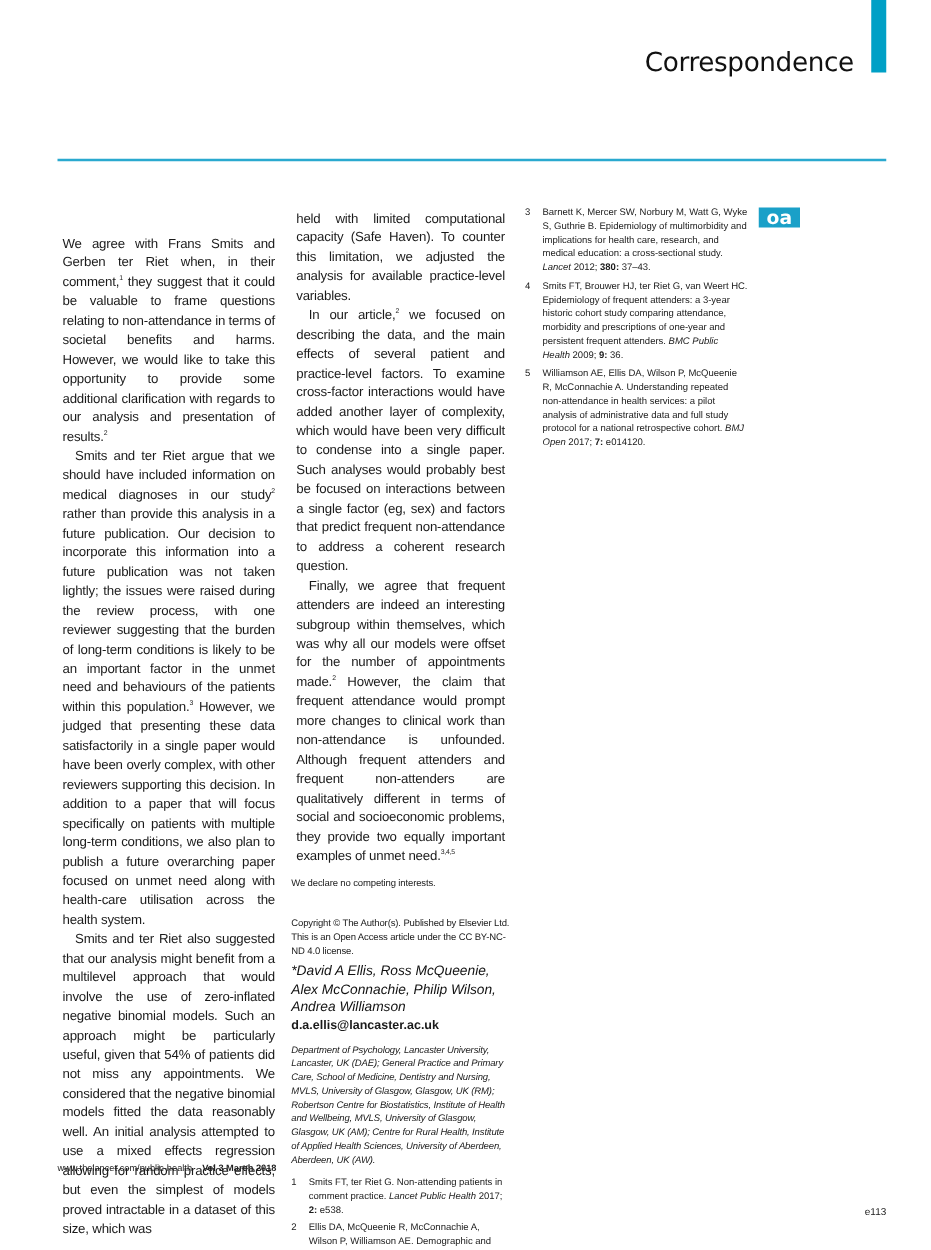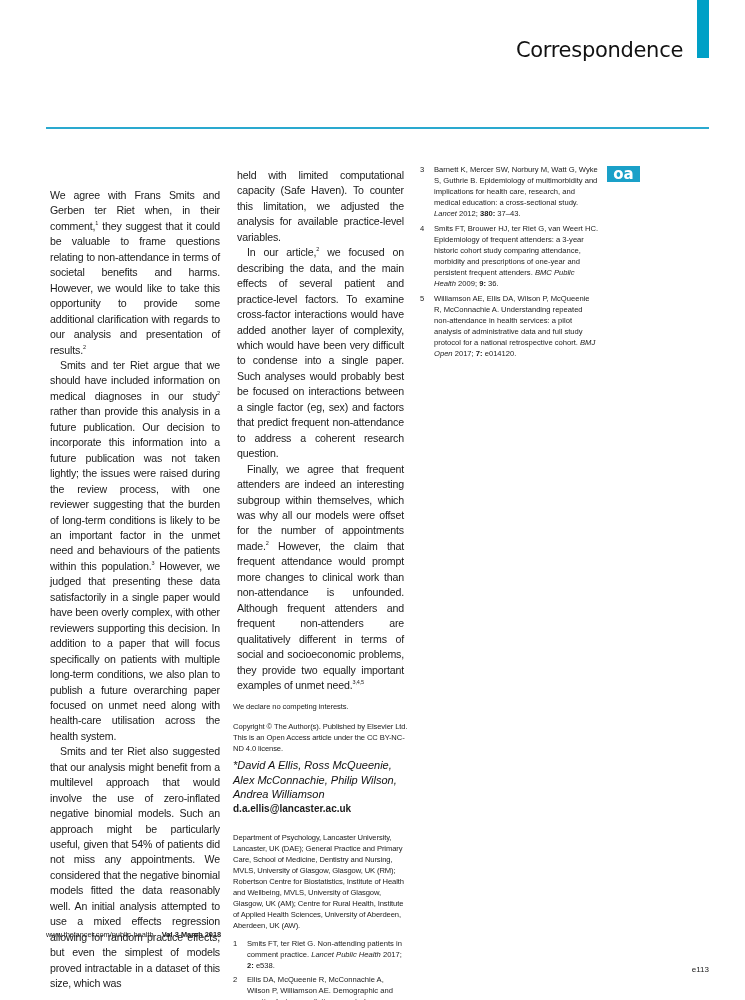--- a/index.html
+++ b/index.html
@@ -16,24 +16,24 @@
   h1{margin:-8px 0 0 0;font-size:17.5px;line-height:22px;font-weight:bold;color:#111;
      font-family:"DejaVu Sans",sans-serif;letter-spacing:-0.4px;}
   .body-text{font-size:10.6px;line-height:15.45px;text-align:justify;margin:4px;
      letter-spacing:-0.15px;}
   .body-text p{margin:0;text-indent:10px;}
   .body-text p.first{text-indent:0;}
   .gap{height:20px;}
   sup{font-size:5.5px;vertical-align:top;line-height:8px;}
   .small{font-size:7.6px;line-height:11px;margin:0;letter-spacing:-0.1px;}
   .declare{margin-top:8px;}
-  .copyright{margin-top:9px;}
+  .copyright{margin-top:21px;}
   .authors{margin-top:4px;font-size:11px;line-height:14.5px;font-style:italic;color:#111;}
   .email{font-size:10px;font-weight:bold;line-height:14px;}
-  .affil{margin-top:16px;}
+  .affil{margin-top:6px;font-style:italic;}
   .refs{margin-top:7px;}
   .ref{display:flex;font-size:7.6px;line-height:11px;margin-bottom:3px;}
   .ref .num{width:14px;flex:none;}
   .ref .txt{flex:1;}
   .col3 .ref{margin-bottom:4px;}
   .oa{position:absolute;left:607px;top:166px;width:33px;height:16px;background:#1aa0c8;
       color:#fff;text-align:center;}
   .oa .big{font-size:15px;font-weight:bold;line-height:16px;display:block;font-family:"DejaVu Sans",sans-serif;}
   .oa .tiny{font-size:3px;line-height:4px;display:block;letter-spacing:0.2px;}
   .footer{position:absolute;top:930px;left:46px;font-size:7.4px;color:#222;text-align:right;}

